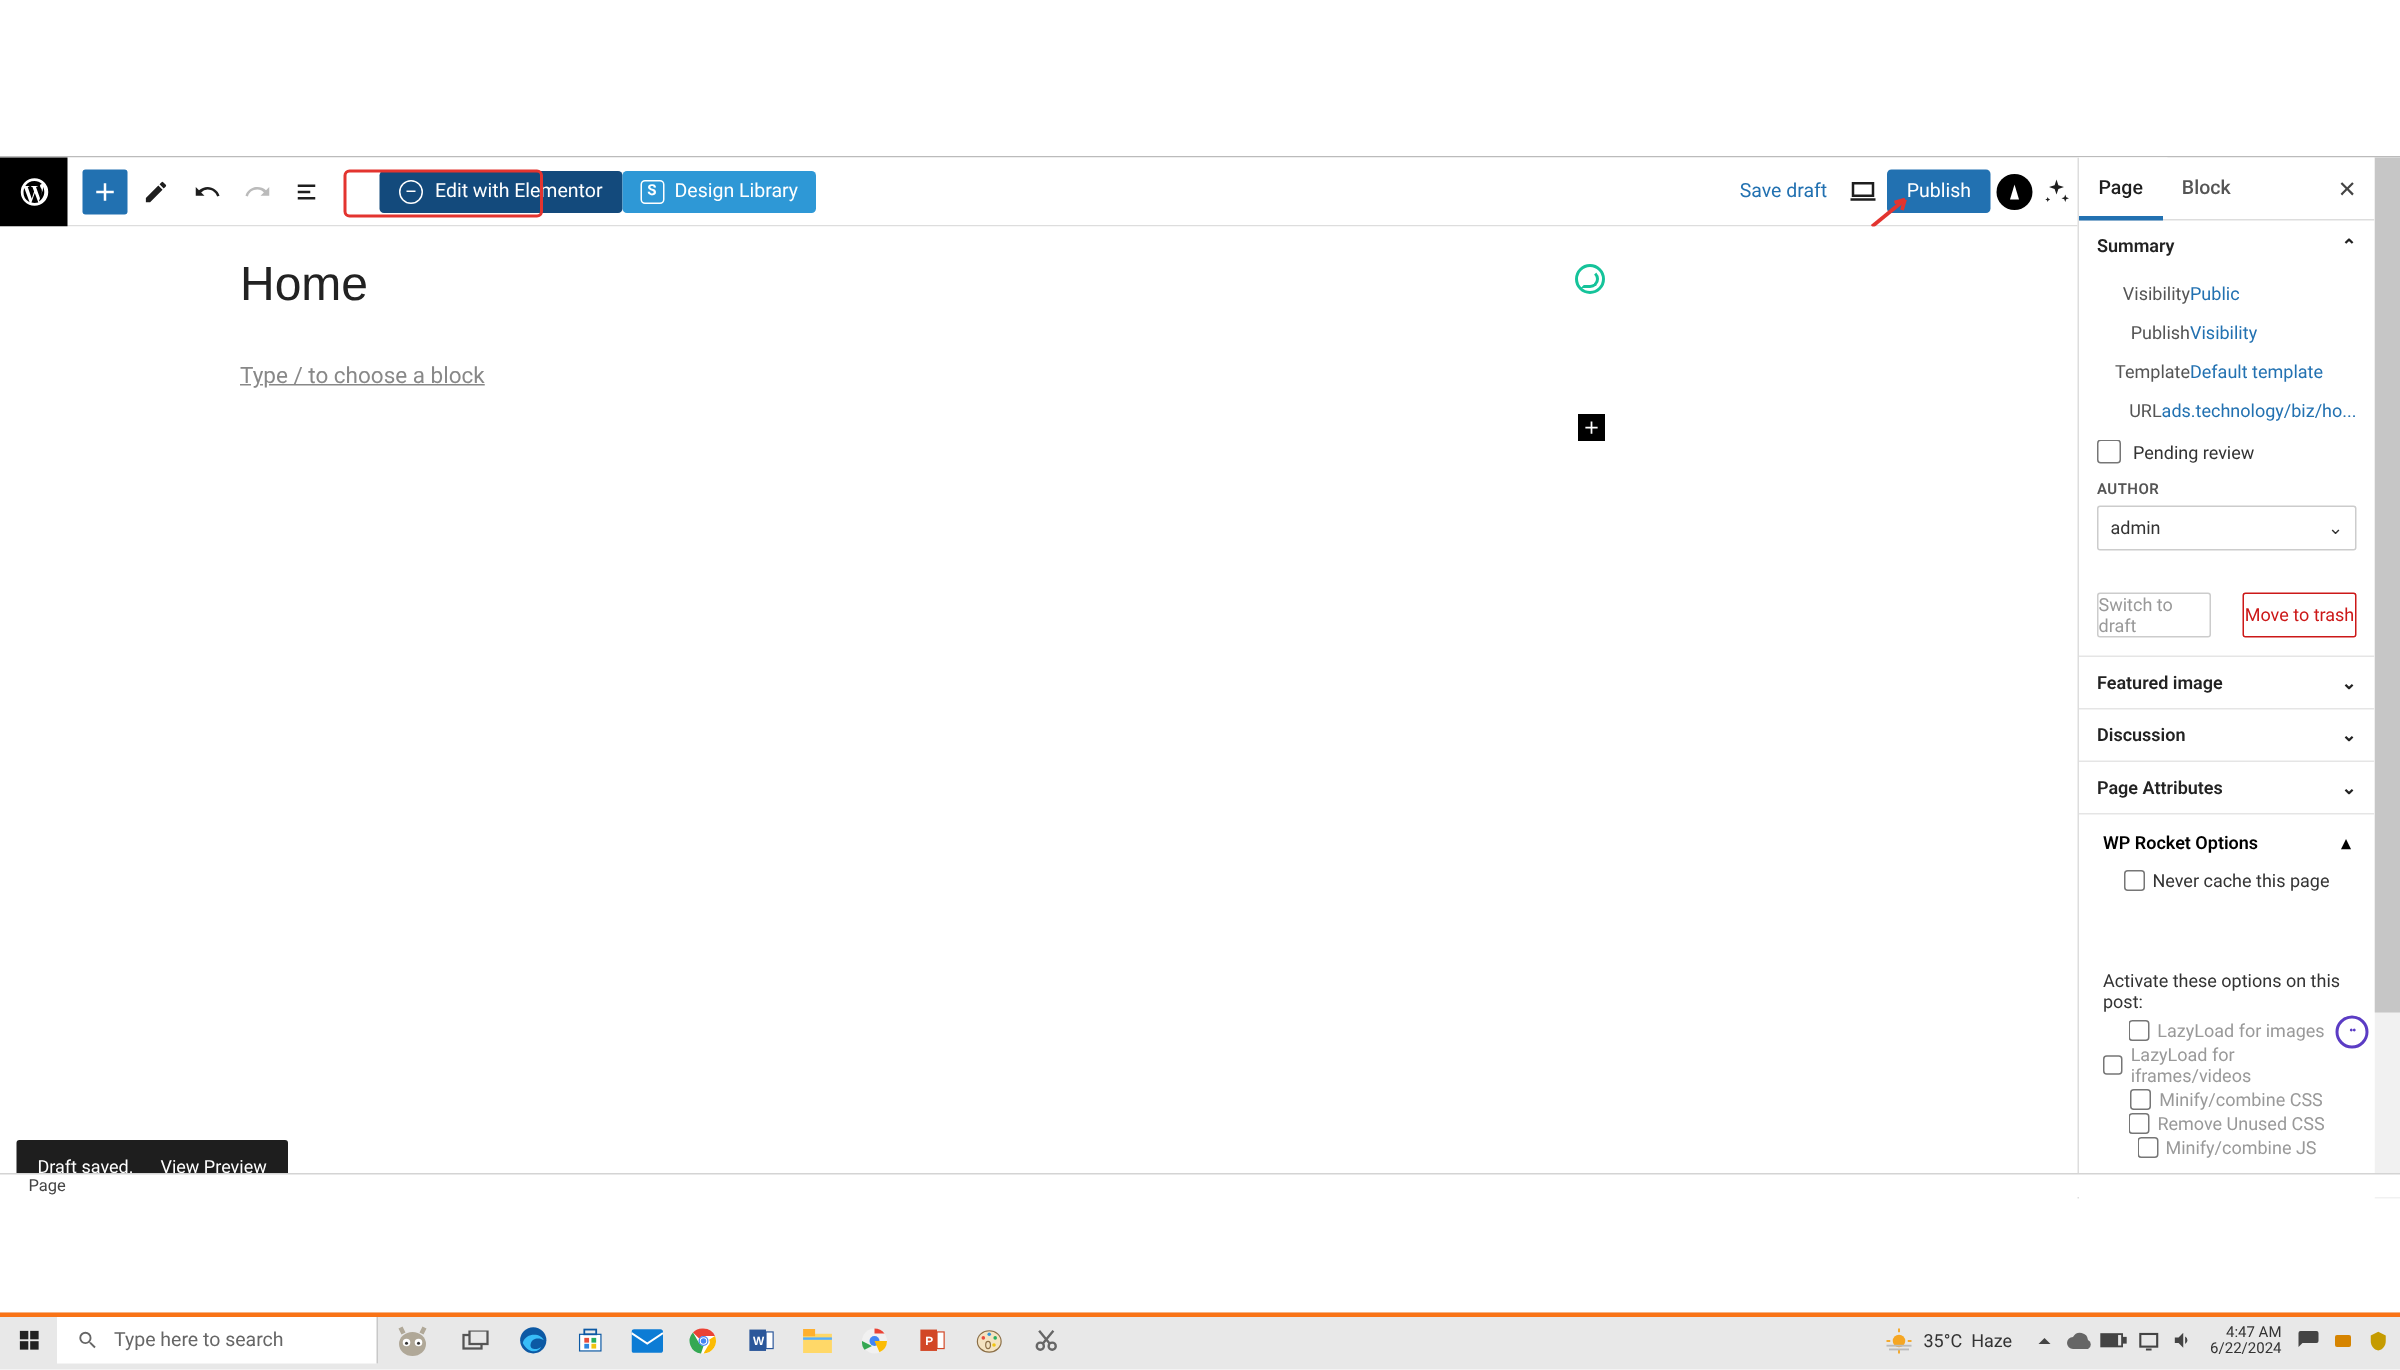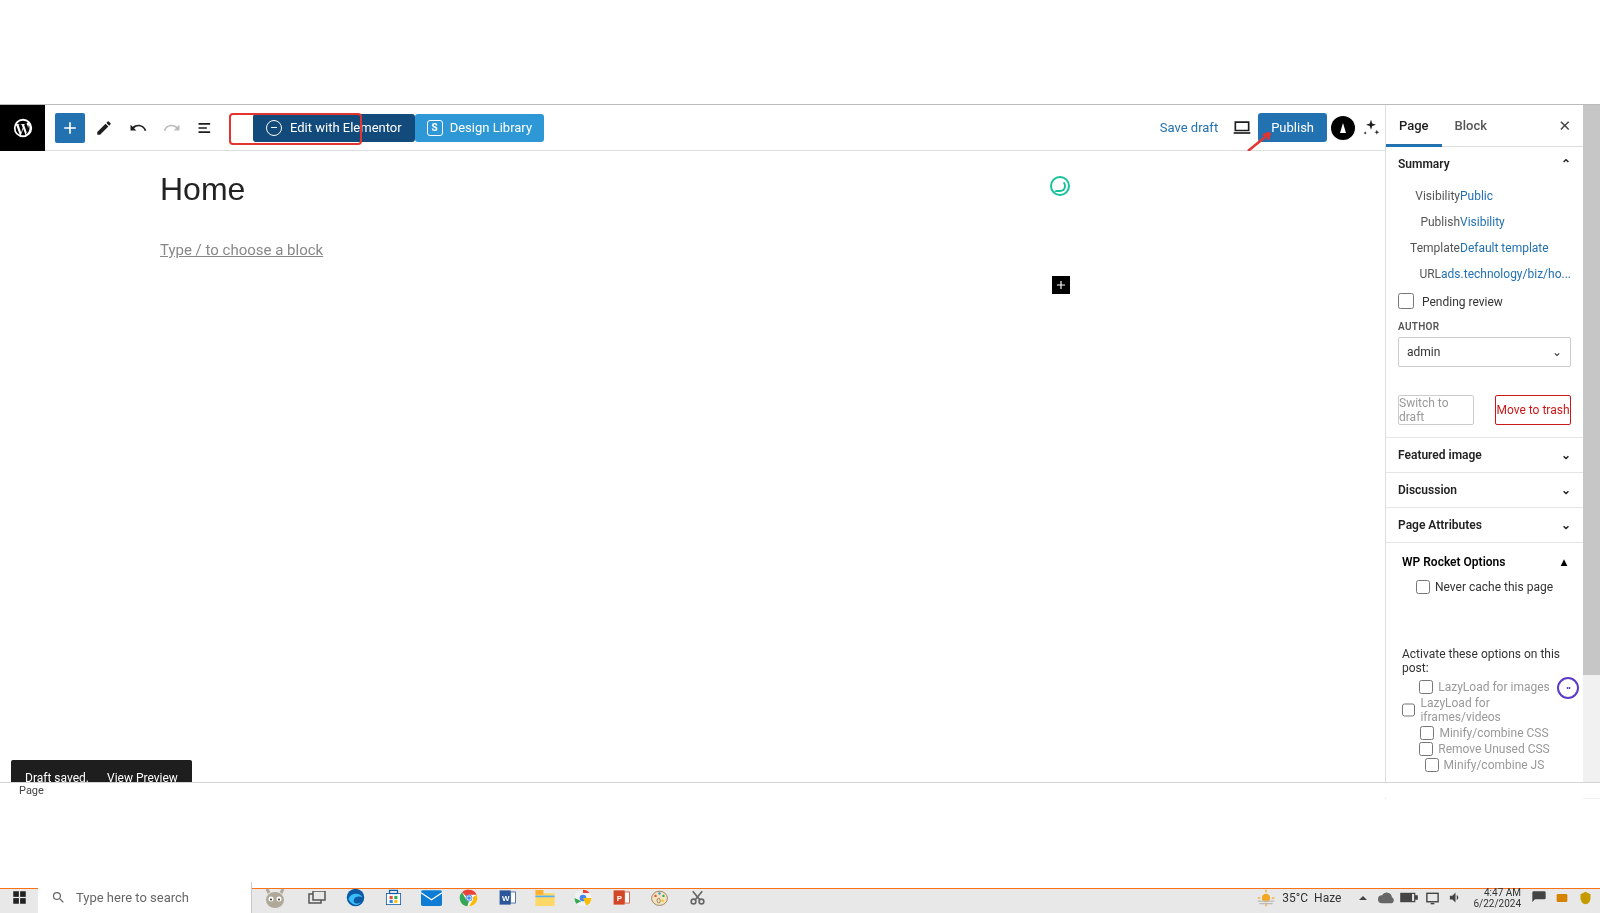--- a/index.html
+++ b/index.html
@@ -66,21 +66,21 @@
   .rocket-chk input{width:14px;height:14px;}
   .rocket-txt{font-size:12px;color:#333;padding:4px 0 2px;margin-top:44px;}
   .rocket-opts{margin-top:2px;}
   .rocket-opts .rocket-chk{padding:1px 0;color:#999;}
   .rocket-opts .rocket-chk input{border-color:#ccc;}
   .chat-bubble{position:absolute;top:572px;right:4px;width:22px;height:22px;border:2px solid #5b3cc4;border-radius:50%;display:flex;align-items:center;justify-content:center;background:#fff;}
   .chat-bubble::before{content:"••";font-size:9px;color:#5b3cc4;letter-spacing:-1px;}
   .toast { position:absolute; bottom:2px; left:11px; background:#1e1e1e; color:#fff; font-size:12px; padding:11px 14px; border-radius:2px; display:flex; gap:18px;}
   .toast a{color:#fff;text-decoration:underline;}
   .status-bar{position:absolute;bottom:0;left:0;right:0;height:16px;background:#fff;border-top:1px solid #d4d4d4;font-size:11px;padding-left:19px;color:#444;display:flex;align-items:center;}
-  .taskbar { position:absolute; bottom:0; left:0; right:0; height:25px; background:#e8e8e8; display:flex; align-items:flex-end; border-top:1px solid #f97316;}
+  .taskbar { position:absolute; bottom:0; left:0; right:0; height:38px; background:#e8e8e8; display:flex; align-items:flex-start; border-top:3px solid #f97316;}
   .win-start{width:38px;height:31px;display:flex;align-items:center;justify-content:center;}
   .win-search{display:flex;align-items:center;width:214px;height:31px;background:#fff;gap:10px;padding-left:13px;border-right:1px solid #c8c8c8;}
   .win-search span{color:#666;font-size:13px;}
   .huli{width:46px;height:31px;display:flex;align-items:center;justify-content:center;}
   .tb-app{width:38px;height:31px;display:flex;align-items:center;justify-content:center;position:relative;}
   .sys-tray{margin-left:auto;display:flex;align-items:center;height:31px;padding-right:6px;gap:5px;}
   .weather{display:flex;align-items:center;gap:6px;font-size:12px;color:#333;padding-right:8px;}
   .tray-i{width:18px;height:18px;display:flex;align-items:center;justify-content:center;}
   .clock{font-size:10px;color:#333;text-align:right;line-height:11px;padding:0 4px;}
   svg{display:block;}

